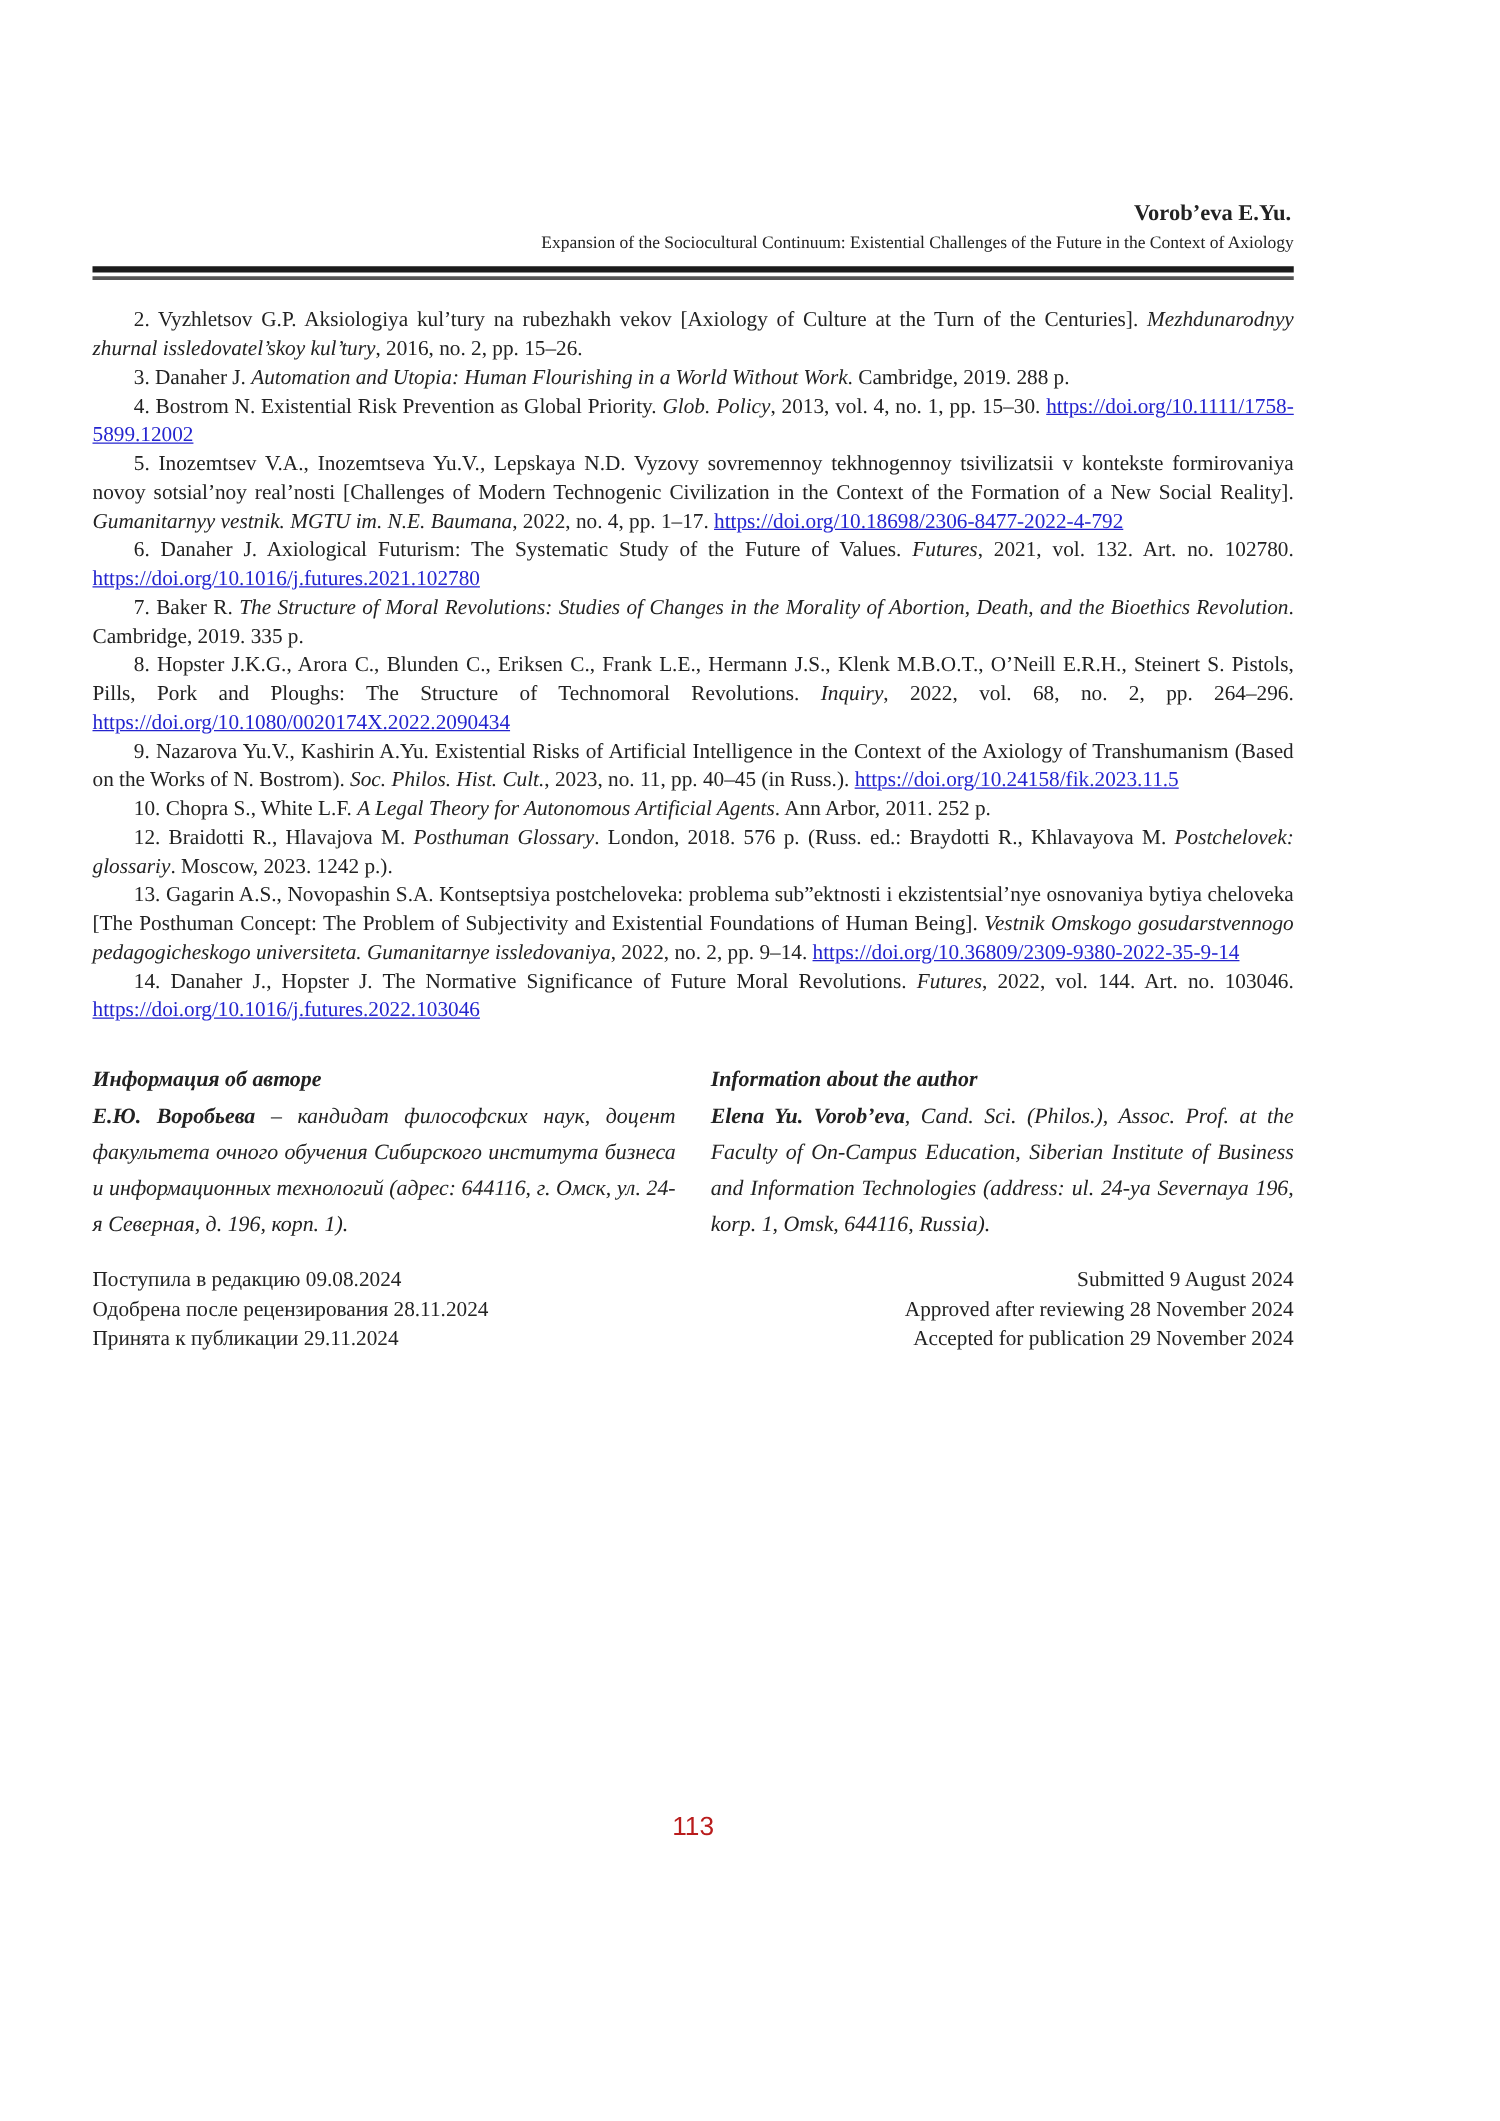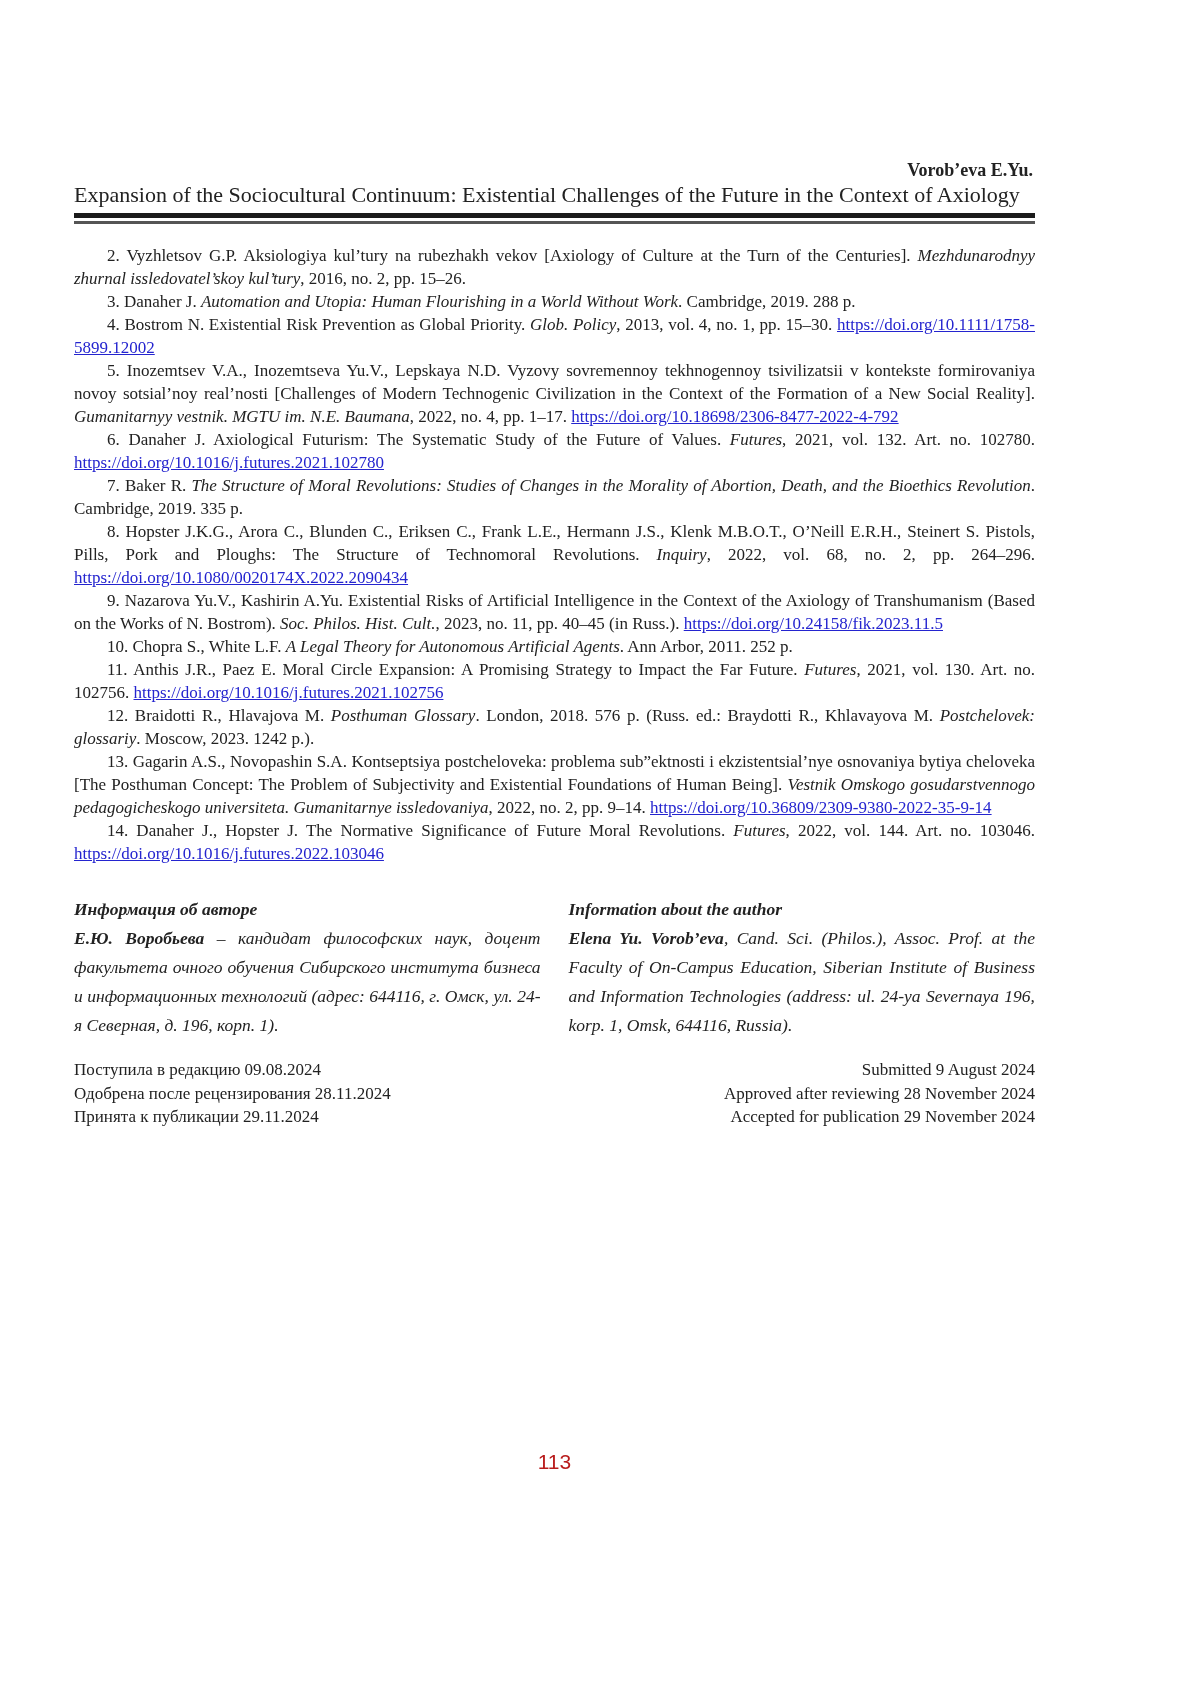--- a/index.html
+++ b/index.html
@@ -19,22 +19,22 @@
     width:961px;
   }
   .running-author {
     text-align:right;
     font-weight:bold;
     font-size:18px;
     line-height:21px;
     padding-right:2px;
   }
   .running-title {
-    text-align:left;
-    font-size:22px;
+    text-align:right;
+    font-size:14px;
     line-height:22px;
     margin-top:3px;
     font-family:Liberation Serif, serif;
   }
   .rule-thick { height:5px; background:#1b1b1b; margin-top:7px; }
   .rule-thin  { height:3px; background:#555555; margin-top:3px; }
 
   .refs { margin-top:20px; }
   .ref {
     margin:0;
@@ -106,21 +106,20 @@
     <div class="refs">
         <p class="ref"><span class="regular">2. Vyzhletsov G.P. Aksiologiya kul’tury na rubezhakh vekov [Axiology of Culture at the Turn of the Centuries]. </span><span class="italic">Mezhdunarodnyy zhurnal issledovatel’skoy kul’tury</span><span class="regular">, 2016, no. 2, pp. 15–26.</span></p>
         <p class="ref"><span class="regular">3. Danaher J. </span><span class="italic">Automation and Utopia: Human Flourishing in a World Without Work</span><span class="regular">. Cambridge, 2019. 288 p.</span></p>
         <p class="ref"><span class="regular">4. Bostrom N. Existential Risk Prevention as Global Priority. </span><span class="italic">Glob. Policy</span><span class="regular">, 2013, vol. 4, no. 1, pp. 15–30. </span><a href="#" class="doi">https://doi.org/10.1111/1758-5899.12002</a></p>
         <p class="ref"><span class="regular">5. Inozemtsev V.A., Inozemtseva Yu.V., Lepskaya N.D. Vyzovy sovremennoy tekhnogennoy tsivilizatsii v kontekste formirovaniya novoy sotsial’noy real’nosti [Challenges of Modern Technogenic Civilization in the Context of the Formation of a New Social Reality]. </span><span class="italic">Gumanitarnyy vestnik. MGTU im. N.E. Baumana</span><span class="regular">, 2022, no. 4, pp. 1–17. </span><a href="#" class="doi">https://doi.org/10.18698/2306-8477-2022-4-792</a></p>
         <p class="ref"><span class="regular">6. Danaher J. Axiological Futurism: The Systematic Study of the Future of Values. </span><span class="italic">Futures</span><span class="regular">, 2021, vol. 132. Art. no. 102780. </span><a href="#" class="doi">https://doi.org/10.1016/j.futures.2021.102780</a></p>
         <p class="ref"><span class="regular">7. Baker R. </span><span class="italic">The Structure of Moral Revolutions: Studies of Changes in the Morality of Abortion, Death, and the Bioethics Revolution</span><span class="regular">. Cambridge, 2019. 335 p.</span></p>
         <p class="ref"><span class="regular">8. Hopster J.K.G., Arora C., Blunden C., Eriksen C., Frank L.E., Hermann J.S., Klenk M.B.O.T., O’Neill E.R.H., Steinert S. Pistols, Pills, Pork and Ploughs: The Structure of Technomoral Revolutions. </span><span class="italic">Inquiry</span><span class="regular">, 2022, vol. 68, no. 2, pp. 264–296. </span><a href="#" class="doi">https://doi.org/10.1080/0020174X.2022.2090434</a></p>
         <p class="ref"><span class="regular">9. Nazarova Yu.V., Kashirin A.Yu. Existential Risks of Artificial Intelligence in the Context of the Axiology of Transhumanism (Based on the Works of N. Bostrom). </span><span class="italic">Soc. Philos. Hist. Cult.</span><span class="regular">, 2023, no. 11, pp. 40–45 (in Russ.). </span><a href="#" class="doi">https://doi.org/10.24158/fik.2023.11.5</a></p>
         <p class="ref"><span class="regular">10. Chopra S., White L.F. </span><span class="italic">A Legal Theory for Autonomous Artificial Agents</span><span class="regular">. Ann Arbor, 2011. 252 p.</span></p>
-        <p class="ref"><span class="regular">11. Anthis J.R., Paez E. Moral Circle Expansion: A Promising Strategy to Impact the Far Future. </span><span class="italic">Futures</span><span class="regular">, 2021, vol. 130. Art. no. 102756. </span><a href="#" class="doi">https://doi.org/10.1016/j.futures.2021.102756</a></p>
         <p class="ref"><span class="regular">12. Braidotti R., Hlavajova M. </span><span class="italic">Posthuman Glossary</span><span class="regular">. London, 2018. 576 p. (Russ. ed.: Braydotti R., Khlavayova M. </span><span class="italic">Postchelovek: glossariy</span><span class="regular">. Moscow, 2023. 1242 p.).</span></p>
         <p class="ref"><span class="regular">13. Gagarin A.S., Novopashin S.A. Kontseptsiya postcheloveka: problema sub”ektnosti i ekzistentsial’nye osnovaniya bytiya cheloveka [The Posthuman Concept: The Problem of Subjectivity and Existential Foundations of Human Being]. </span><span class="italic">Vestnik Omskogo gosudarstvennogo pedagogicheskogo universiteta. Gumanitarnye issledovaniya</span><span class="regular">, 2022, no. 2, pp. 9–14. </span><a href="#" class="doi">https://doi.org/10.36809/2309-9380-2022-35-9-14</a></p>
         <p class="ref"><span class="regular">14. Danaher J., Hopster J. The Normative Significance of Future Moral Revolutions. </span><span class="italic">Futures</span><span class="regular">, 2022, vol. 144. Art. no. 103046. </span><a href="#" class="doi">https://doi.org/10.1016/j.futures.2022.103046</a></p>
       </div>
 
     <div class="author-info">
       <div class="author-col">
         <div class="ai-heading">Информация об авторе</div>
         <p class="ai-text"><span class="bolditalic">Е.Ю. Воробьева</span><span class="italic"> – кандидат философских наук, доцент факультета очного обучения Сибирского института бизнеса и информационных технологий (адрес: 644116, г. Омск, ул. 24-я Северная, д. 196, корп. 1).</span></p>
       </div>

